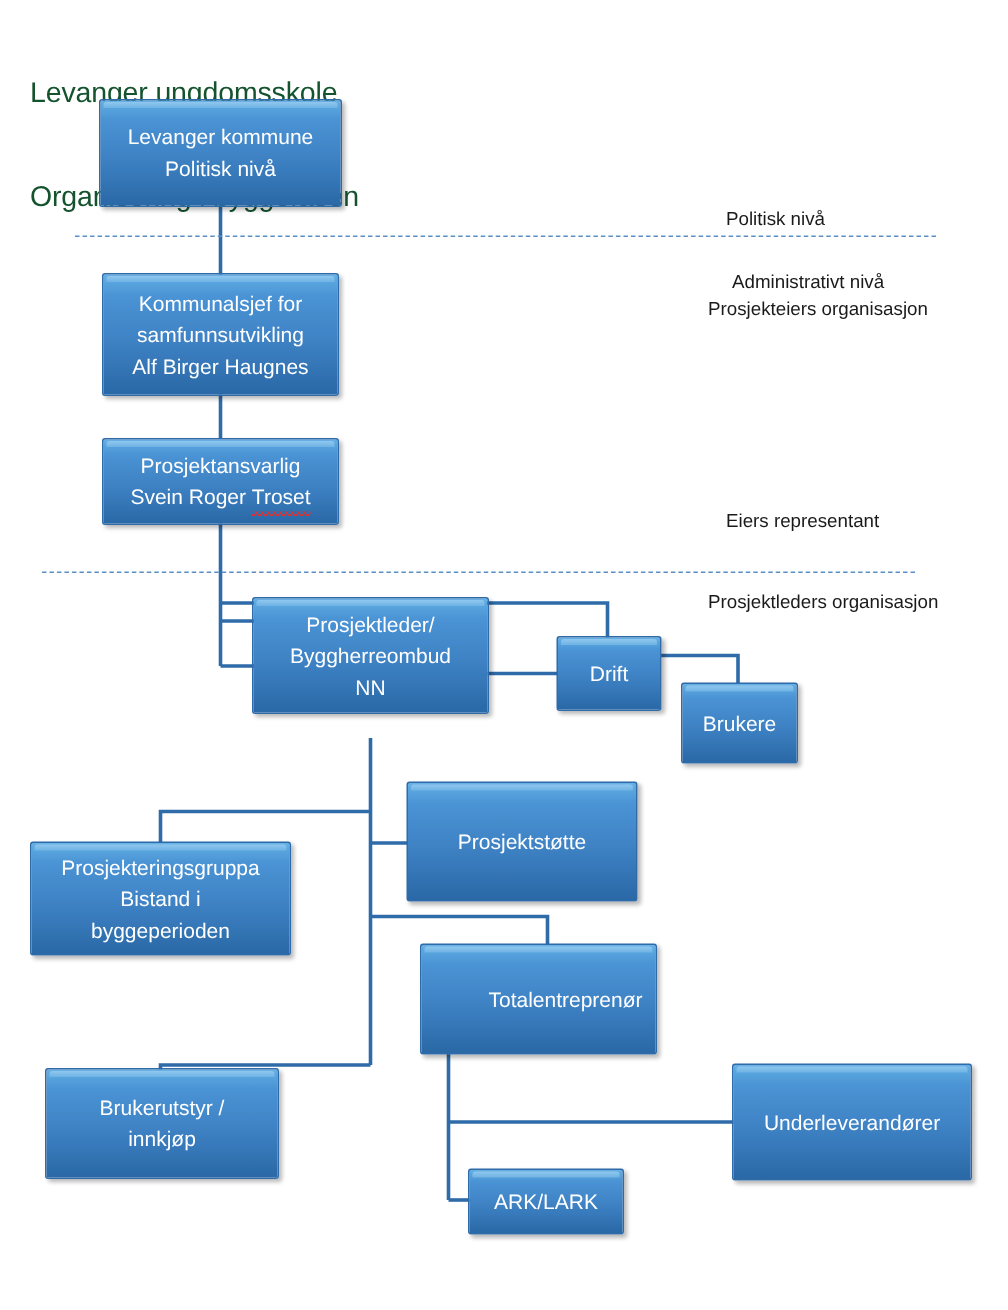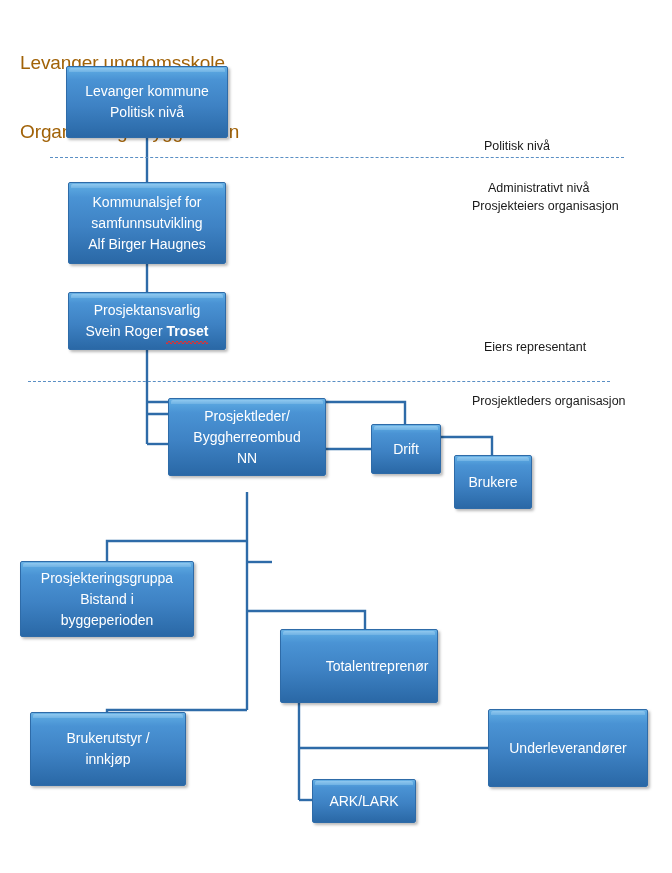--- a/index.html
+++ b/index.html
@@ -20,21 +20,21 @@
     height: 873px;
     background: #ffffff;
   }
 
   
   .title-block {
     position: absolute;
     left: 20px;
     top: 5px;
     width: 420px;
-    color: #a16207;
+    color: #14532d;
     font-size: 19px;
     line-height: 23px;
     letter-spacing: -0.1px;
     white-space: pre;
   }
   .title-line { display: block; }
 
   
   #connectors {
     position: absolute;
@@ -97,21 +97,20 @@
     border-radius: 2px 2px 0 0;
     background: linear-gradient(to bottom, #8fc8ef 0%, #6fb2e4 100%);
     pointer-events: none;
   }
   .node .line { display: block; white-space: pre; position: relative; }
 
   
   .squiggle {
     position: relative;
     display: inline-block;
-    font-weight: bold;
   }
   .squiggle::after {
     content: "";
     position: absolute;
     left: 0; right: 0;
     bottom: -2px;
     height: 3px;
     background-image:
       radial-gradient(circle at 1px 2.6px, #e03131 1.1px, transparent 1.3px),
       radial-gradient(circle at 3px 0.4px, #e03131 1.1px, transparent 1.3px);
@@ -198,20 +197,23 @@
   </div>
 
   <div class="node" style="left:371px; top:424px; width:70px; height:50px;">
     <span class="line">Drift</span>
   </div>
 
   <div class="node" style="left:454px; top:455px; width:78px; height:54px;">
     <span class="line">Brukere</span>
   </div>
 
+  <div class="node" style="left:271px; top:521px; width:154px; height:80px;">
+    <span class="line">Prosjektstøtte</span>
+  </div>
 
   <div class="node" style="left:20px; top:561px; width:174px; height:76px;align-items:center;">
     <span class="line">Prosjekteringsgruppa</span>
     <span class="line">Bistand i</span>
     <span class="line">byggeperioden</span>
   </div>
 
   <div class="node" style="left:280px; top:629px; width:158px; height:74px;padding-left:40px;">
     <span class="line">Totalentreprenør</span>
   </div>

